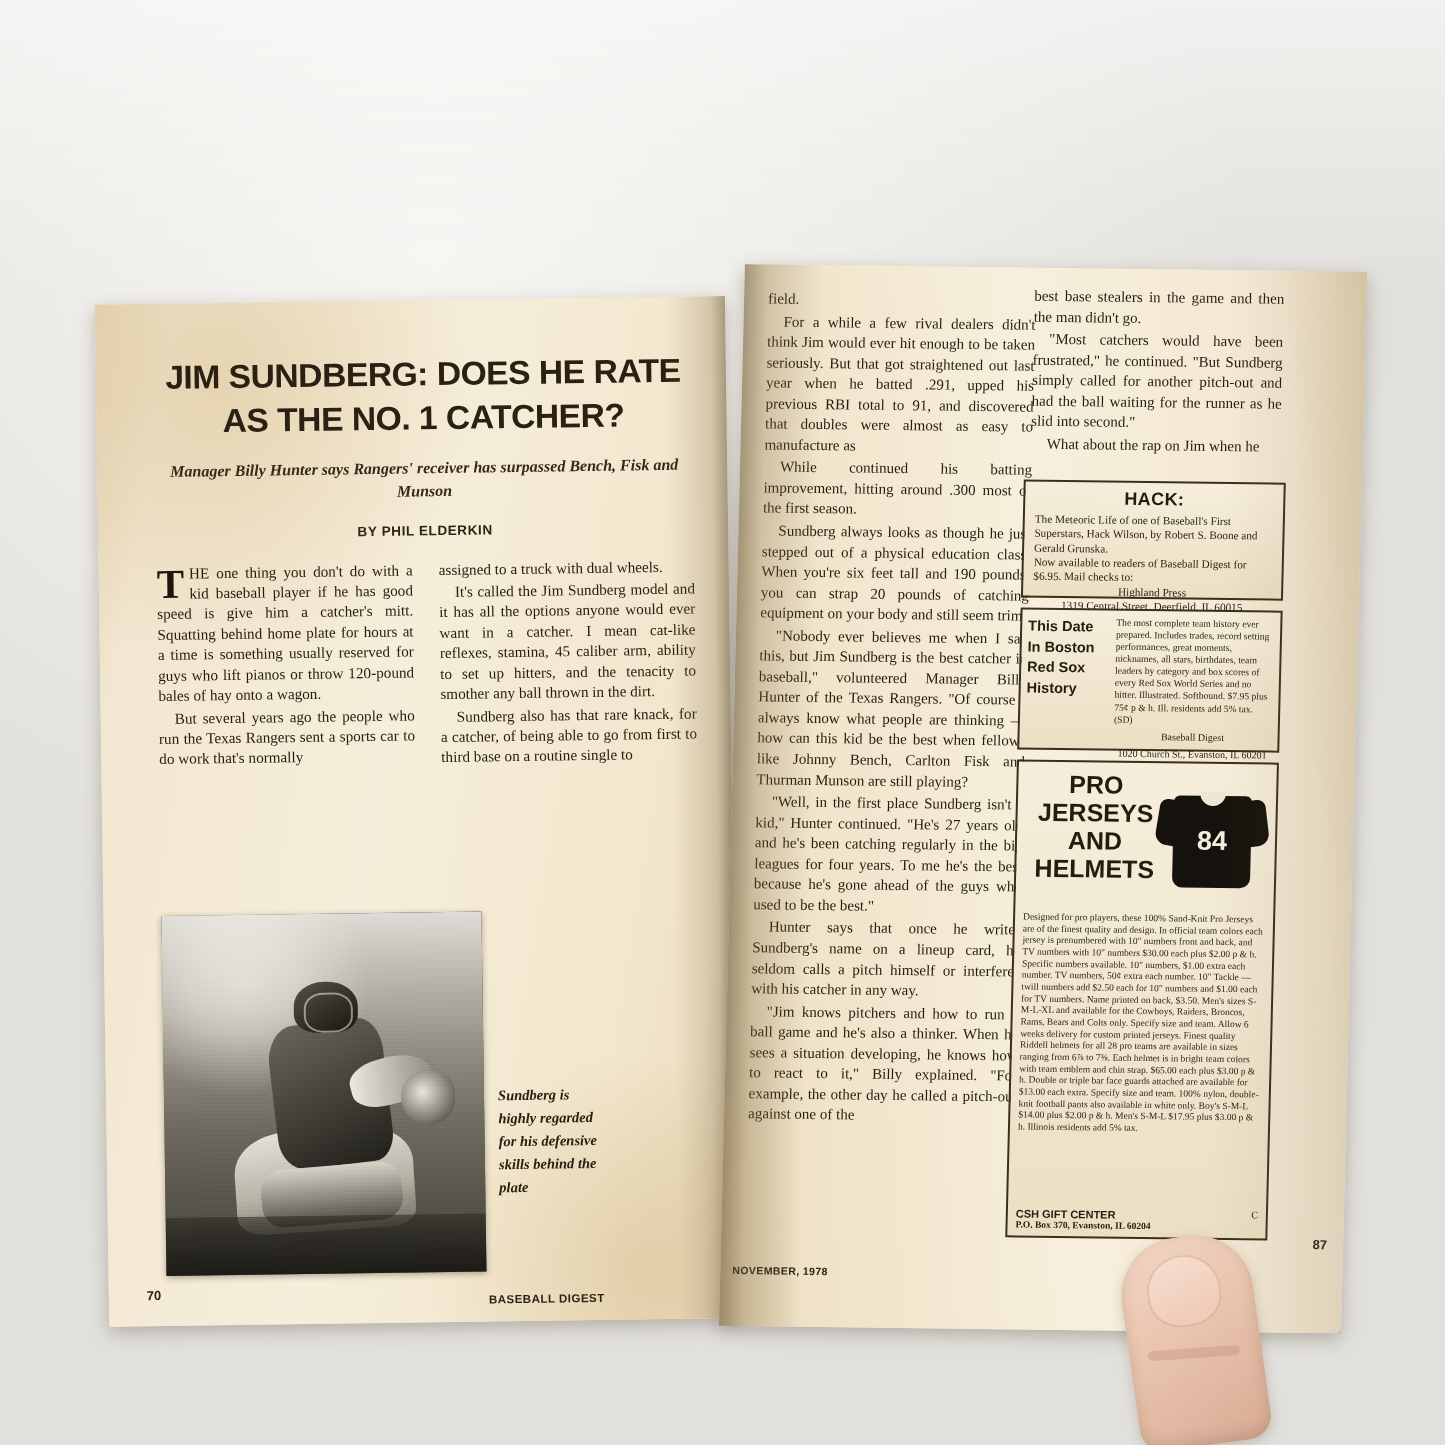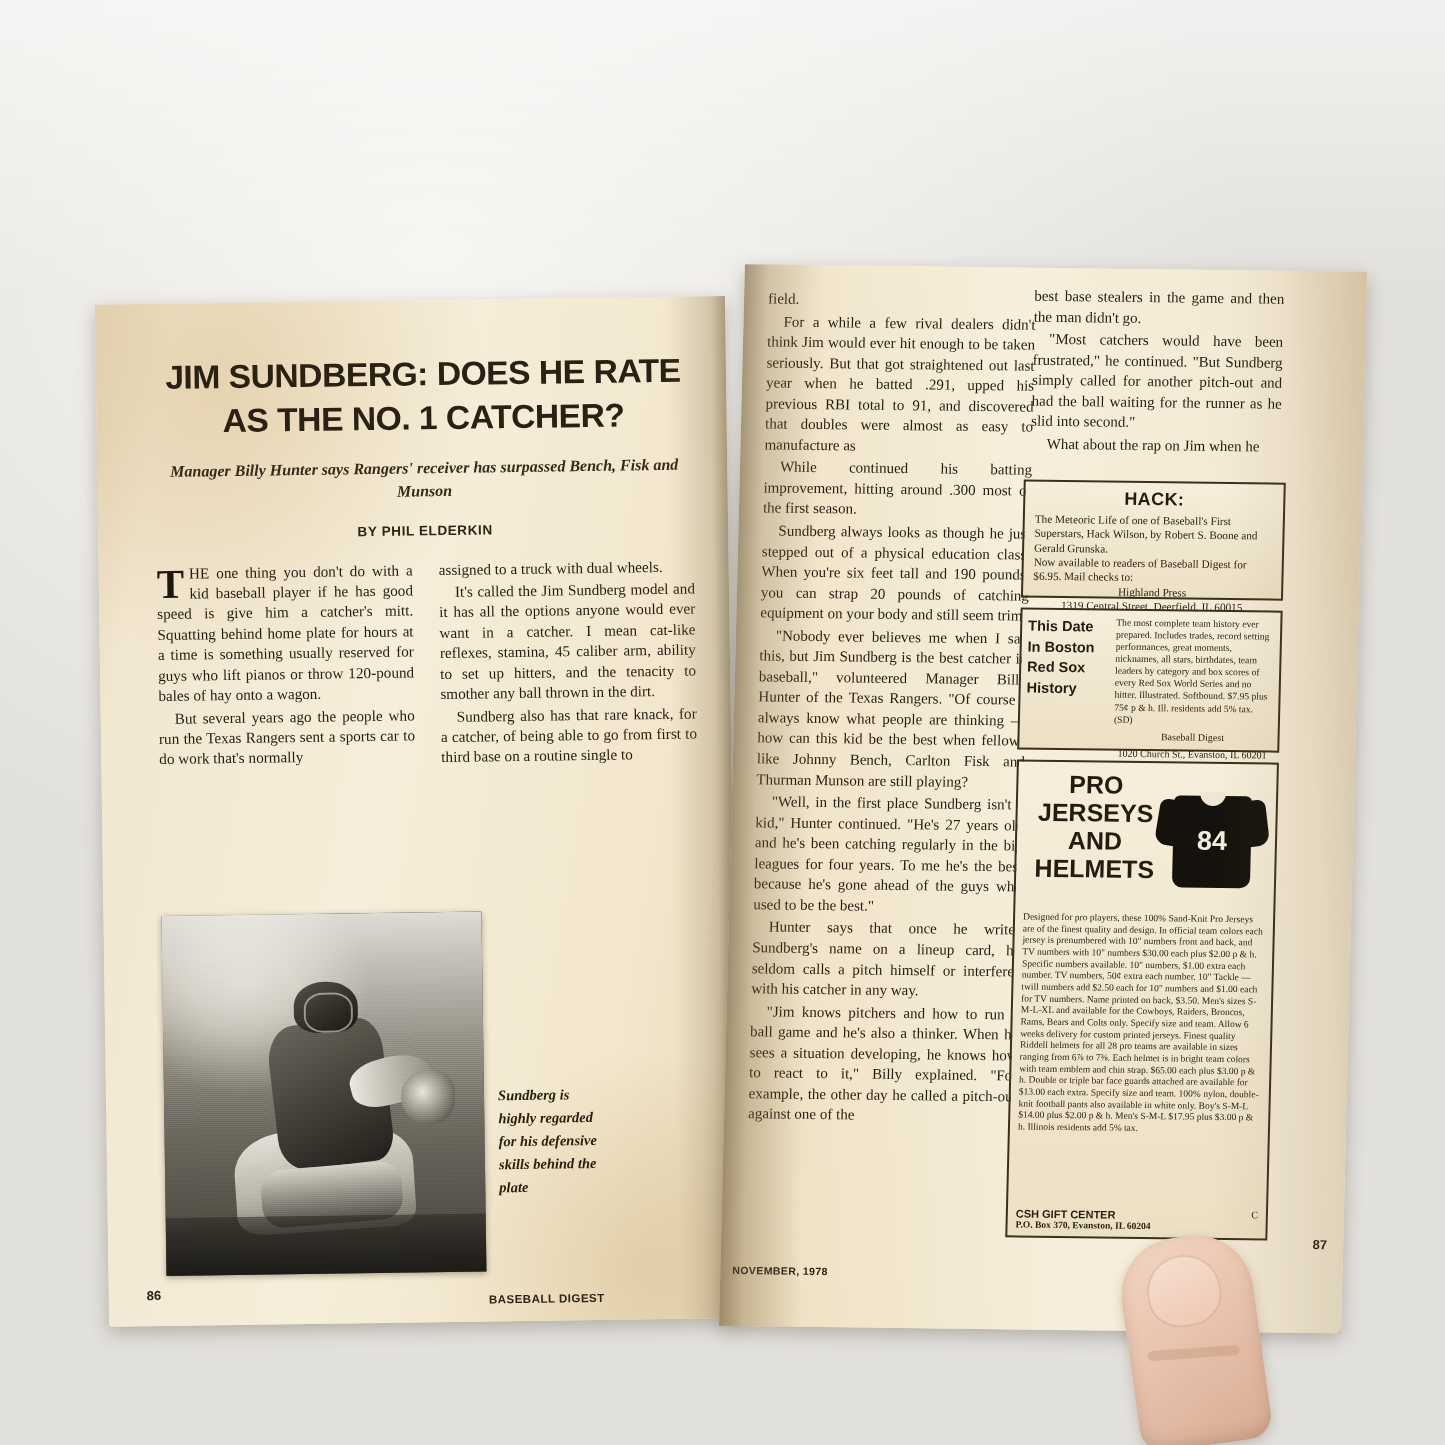--- a/index.html
+++ b/index.html
@@ -390,21 +390,21 @@
           <div class="arm"></div>
           <div class="mitt"></div>
           <div class="shin"></div>
           <div class="ground"></div>
           <div class="grain"></div>
         </div>
       </div>
 
       <div id="photo-caption">Sundberg is highly regarded for his defensive skills behind the plate</div>
 
-      <div id="left-folio">86</div>
+      <div id="left-folio">70</div>
       <div id="left-magtitle">BASEBALL DIGEST</div>
 
     </div>
   </div>
 
   <div class="page" id="page-right">
     <div class="page-inner" id="rp">
 
       <div id="r-col1">
         <p class="noind">field.</p>

